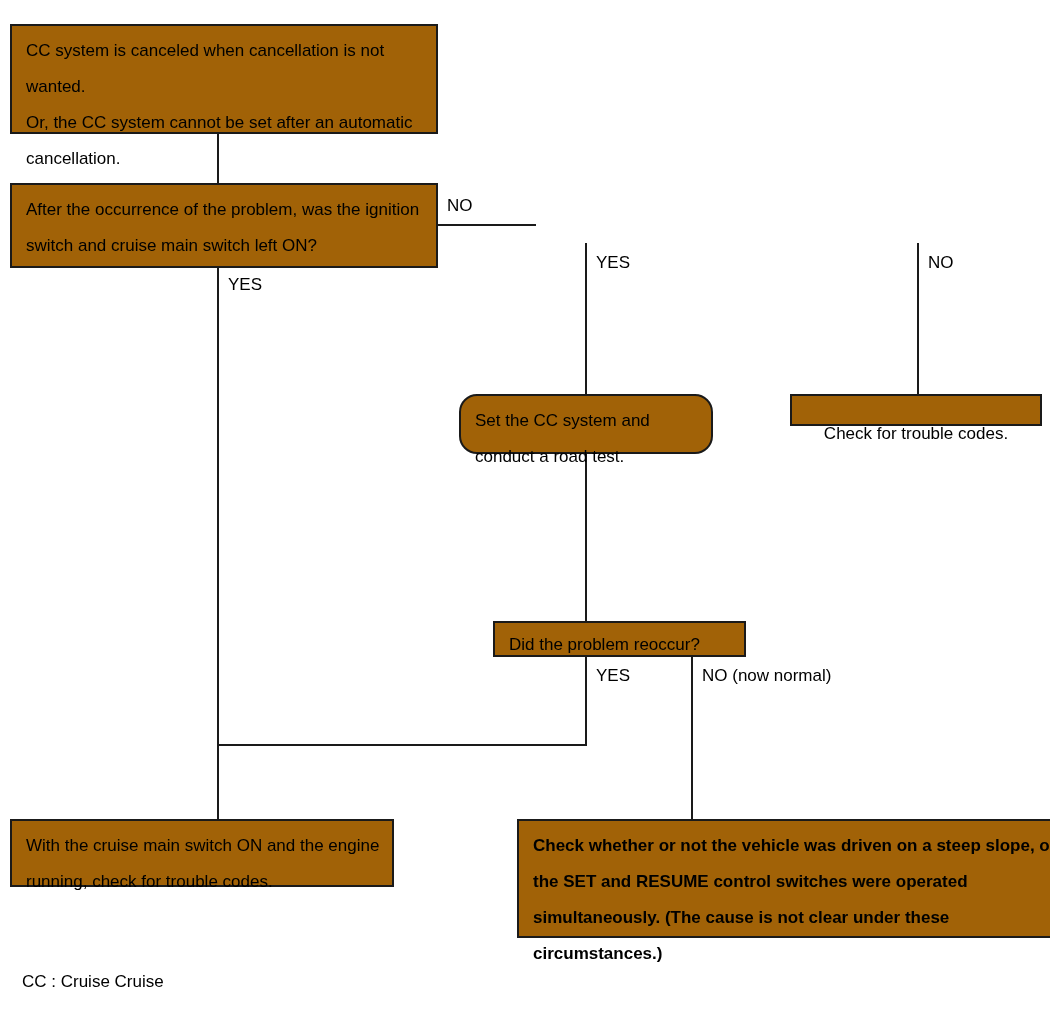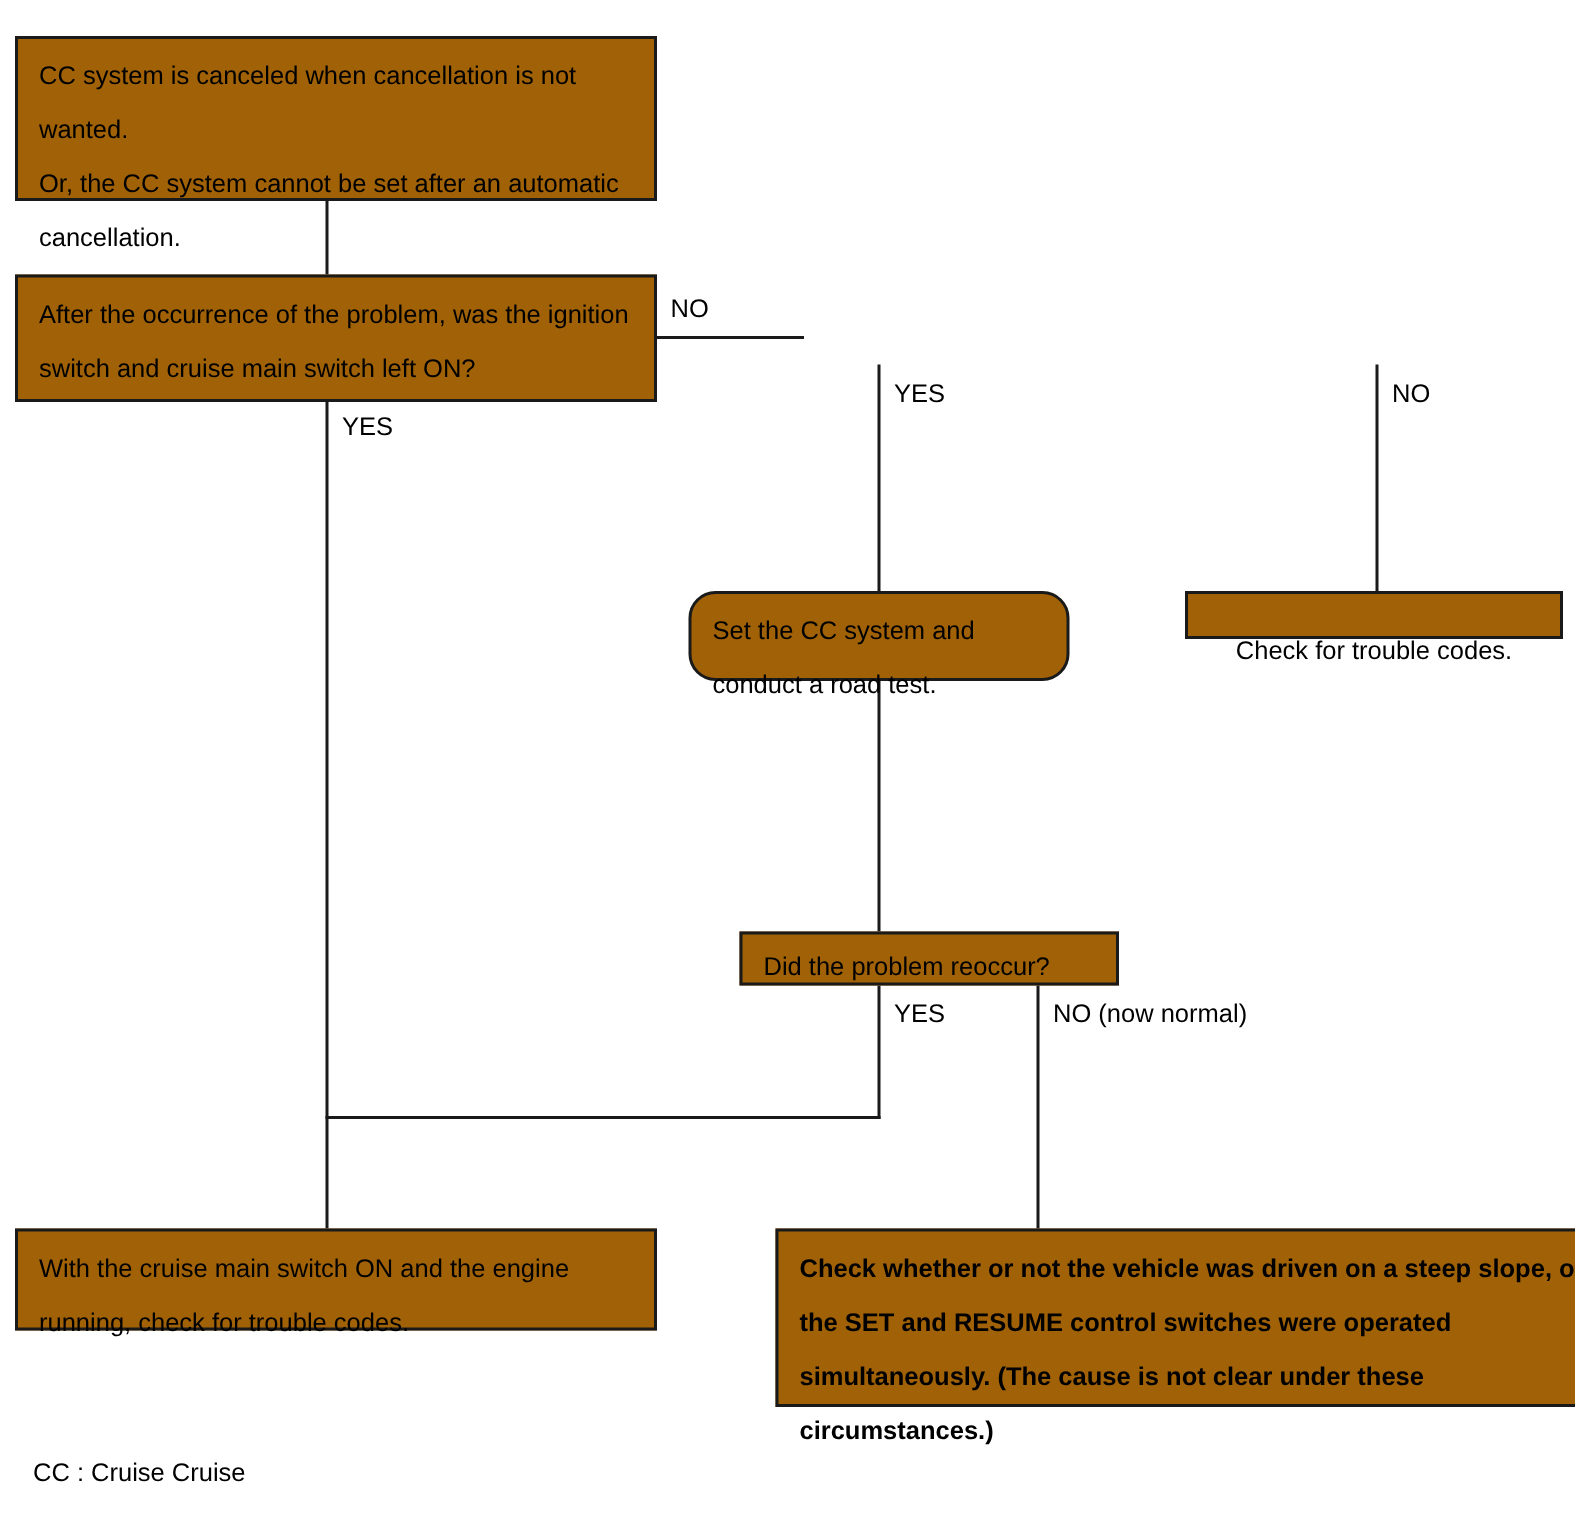--- a/index.html
+++ b/index.html
@@ -96,19 +96,19 @@
 
   <div class="box" style="left:459px; top:621px; width:253px; height:36px; padding-top:4px;margin-left:34px;">Did the problem reoccur?</div>
 
   <div class="line vline" style="left:585px; top:657px; height:89px;"></div>
   <div class="line hline" style="left:217px; top:744px; width:370px;"></div>
   <div class="label" style="left:596px; top:666px;">YES</div>
 
   <div class="line vline" style="left:691px; top:657px; height:162px;"></div>
   <div class="label" style="left:702px; top:666px;">NO (now normal)</div>
 
-  <div class="box" style="left:10px; top:819px; width:428px; height:68px;">With the cruise main switch ON and the engine running, check for trouble codes.</div>
+  <div class="box" style="left:10px; top:819px; width:384px; height:68px;">With the cruise main switch ON and the engine running, check for trouble codes.</div>
 
   <div class="box" style="left:517px; top:819px; width:560px; height:119px;font-weight:bold;">Check whether or not the vehicle was driven on a steep slope, or the SET and RESUME control switches were operated simultaneously. (The cause is not clear under these circumstances.)</div>
 
   <div class="footnote" style="left:22px; top:972px;">CC : Cruise Cruise</div>
 
 </div>
 
 </body></html>

